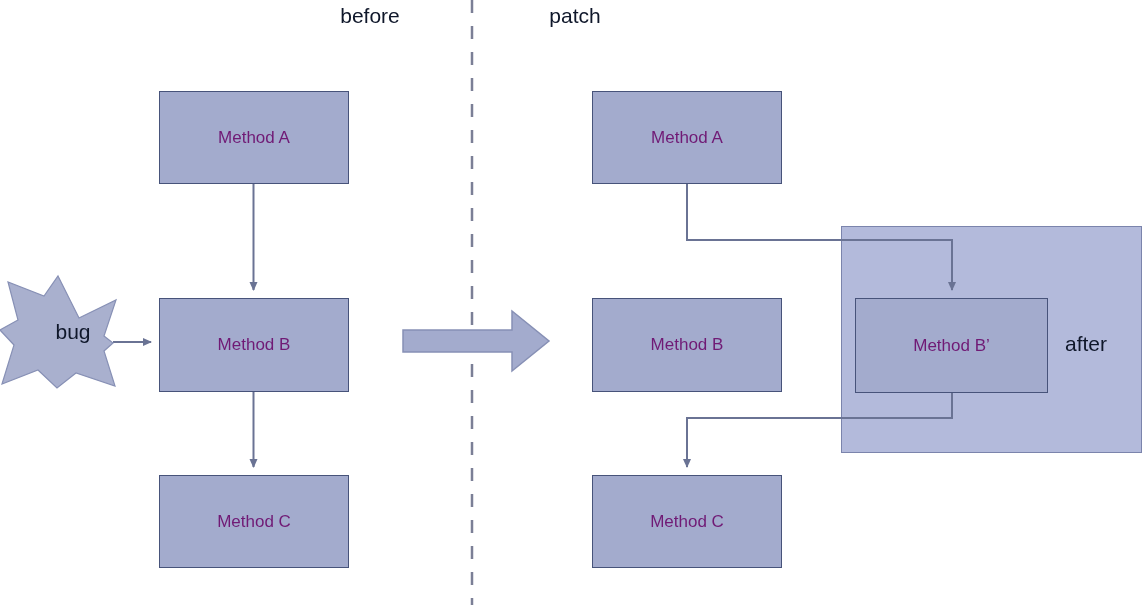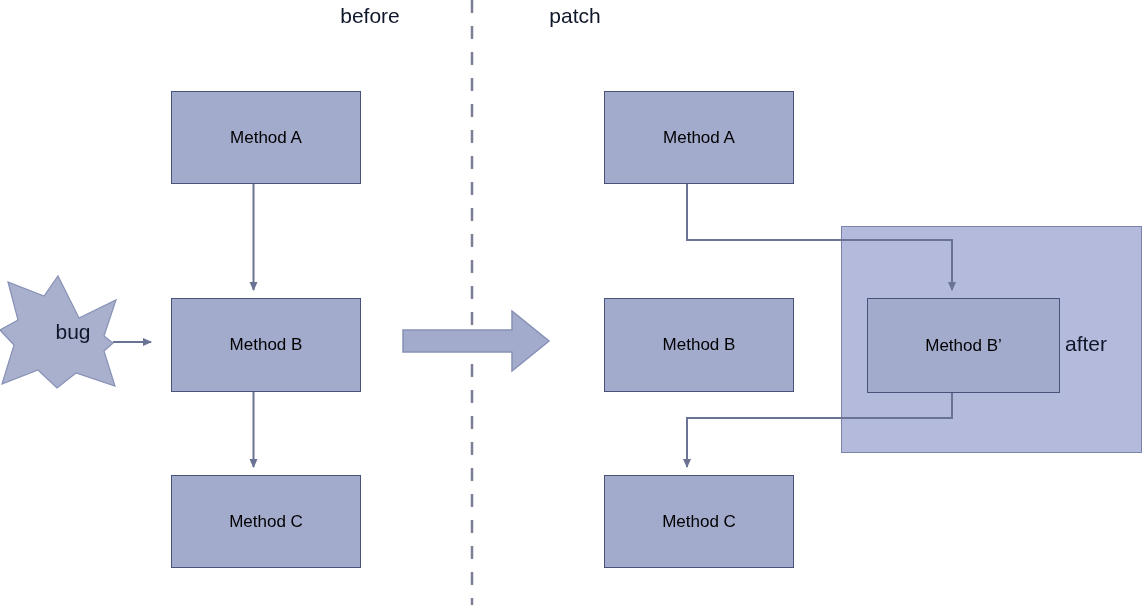--- a/index.html
+++ b/index.html
@@ -28,23 +28,22 @@
     transform: translate(-50%, -50%);
   }
   .node {
     position: absolute;
     box-sizing: border-box;
     background: #a3abcd;
     border: 1px solid #47537a;
     display: flex;
     align-items: center;
     justify-content: center;
-    color: #000000;
+    color: #701a75;
     font-size: 17px;
-    margin-left: 12px;
   }
   .patch-region {
     position: absolute;
     box-sizing: border-box;
     background: #b3badb;
     border: 1px solid #7b84ac;
   }
   svg.overlay {
     position: absolute;
     left: 0;

